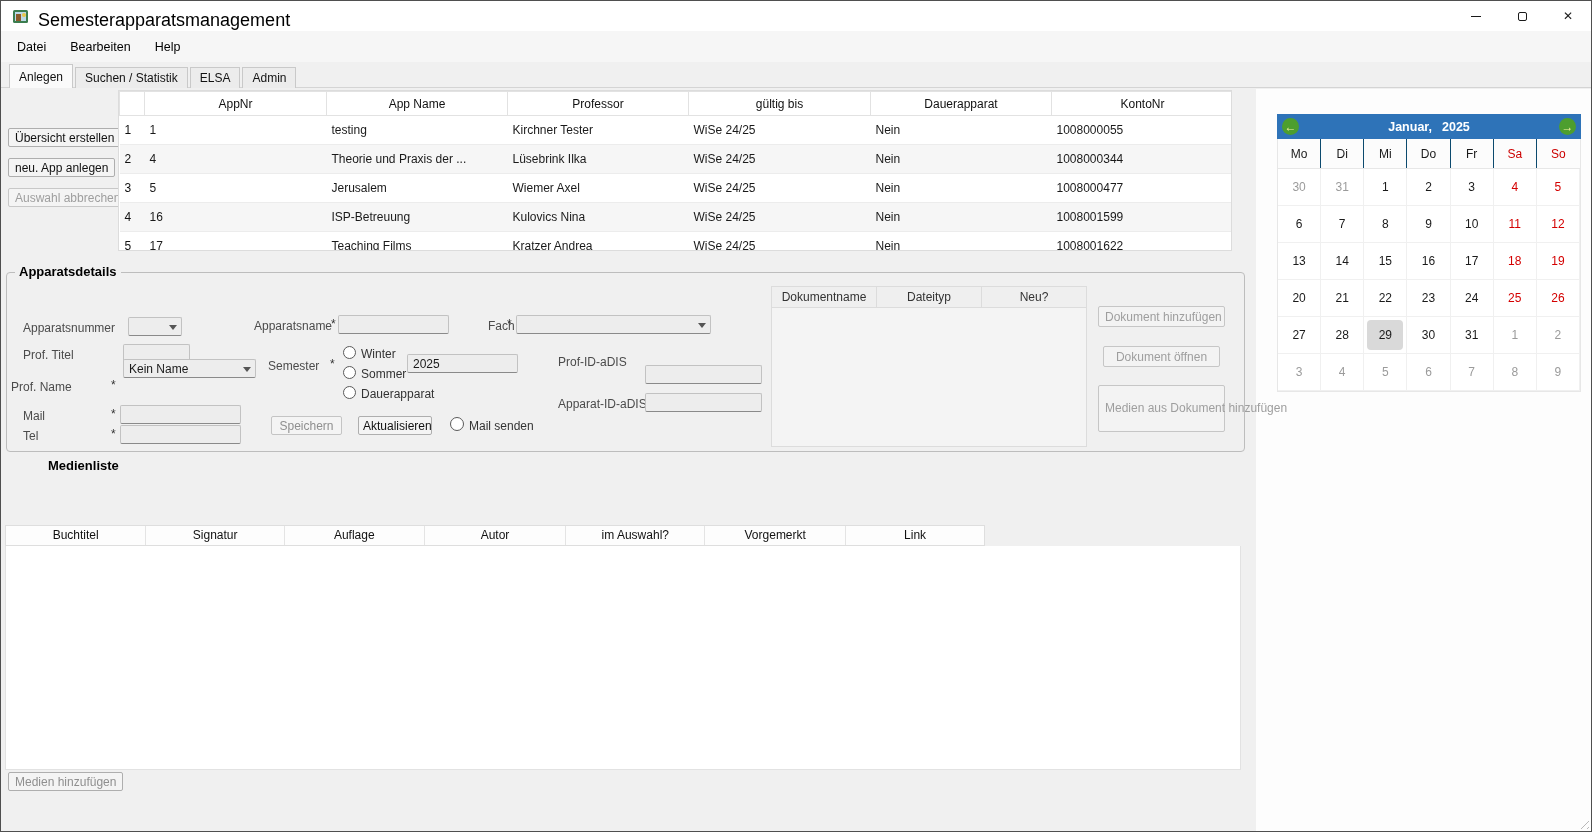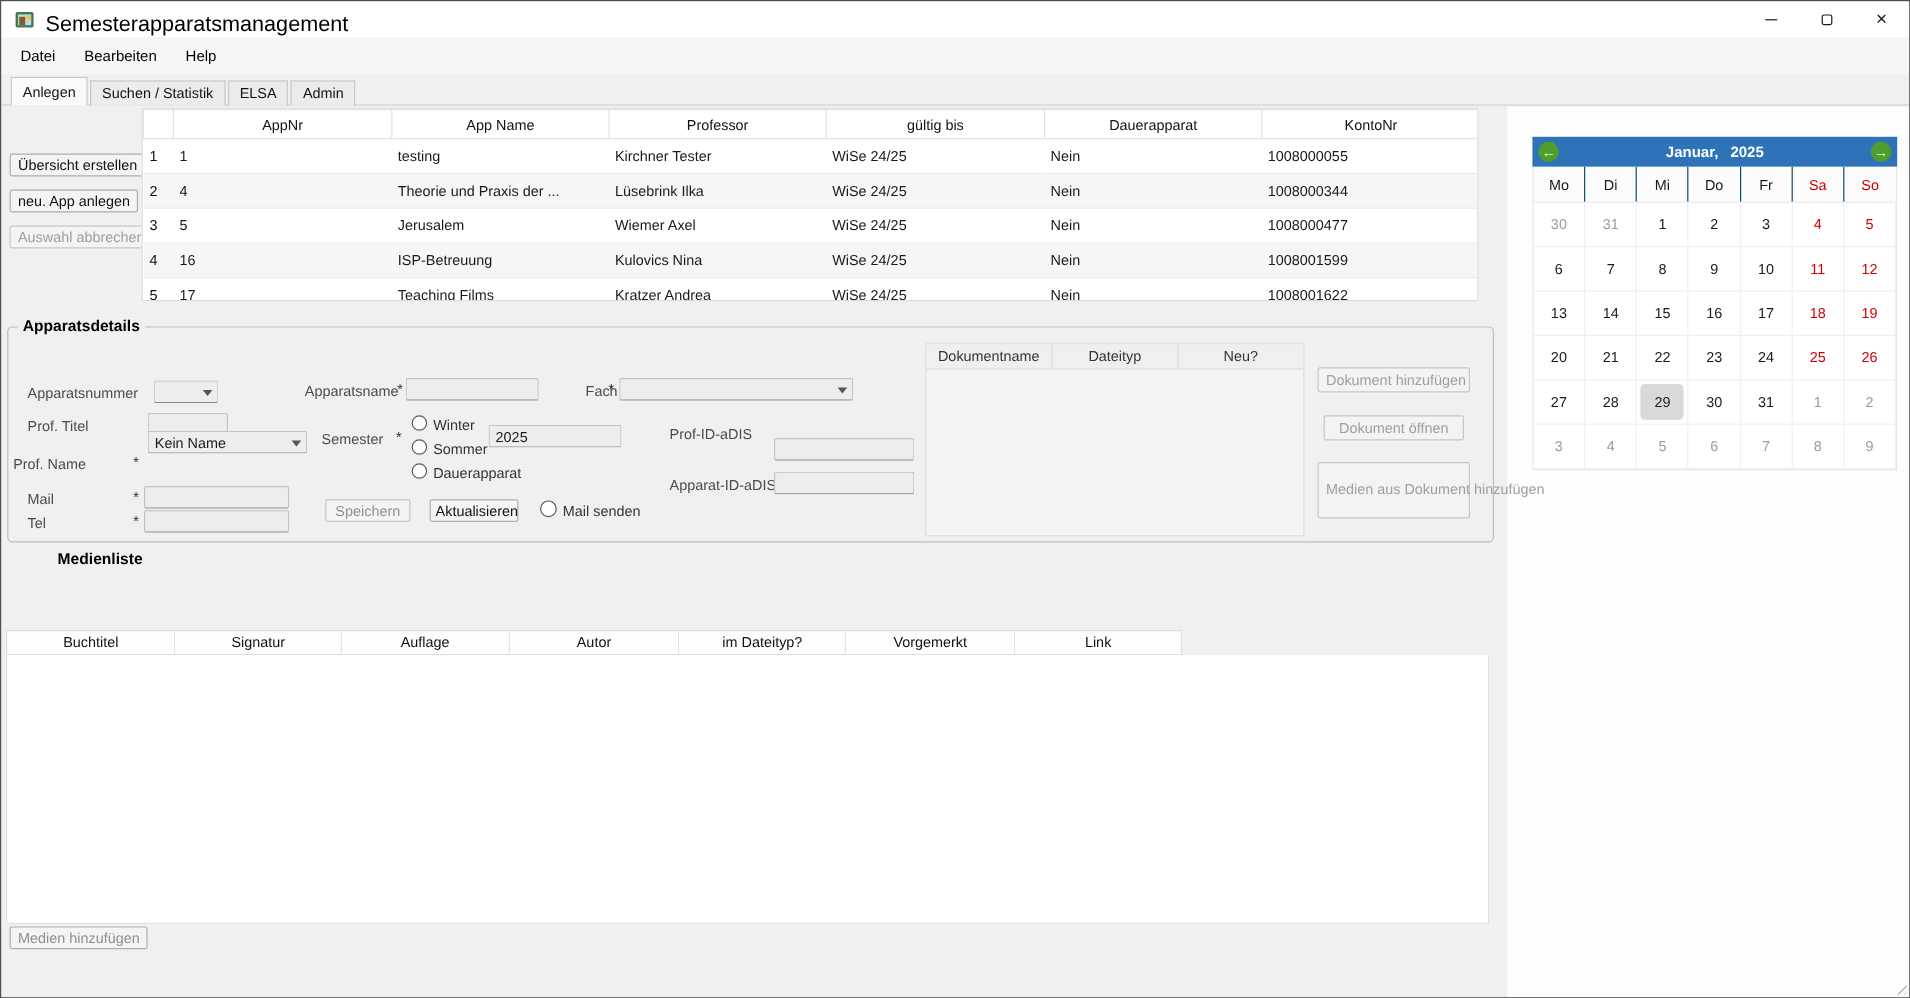--- a/index.html
+++ b/index.html
@@ -451,21 +451,21 @@
   <button class="btn doc-btn" style="left:1096px;top:73px;width:117px;height:21px">Dokument öffnen</button>
   <button class="btn doc-btn" style="left:1091px;top:112px;width:127px;height:47px">Medien aus Dokument hinzufügen</button>
 </div>
 
 <div class="media-title">Medienliste</div>
 <div class="media-header">
     <div class="mcol" style="width: 177px;">Buchtitel</div>
     <div class="mcol" style="width: 175px;">Signatur</div>
     <div class="mcol" style="width: 176px;">Auflage</div>
     <div class="mcol" style="width: 179px;">Autor</div>
-    <div class="mcol" style="width: 175px;">im Dateityp?</div>
+    <div class="mcol" style="width: 175px;">im Auswahl?</div>
     <div class="mcol" style="width: 178px;">Vorgemerkt</div>
     <div class="mcol" style="width: 174px;">Link</div>
   </div>
 <div class="media-body"></div>
 <button class="btn media-add-btn">Medien hinzufügen</button>
 
 <div class="resize-grip"></div>
 <div class="window-border"></div>
 
 </body></html>

